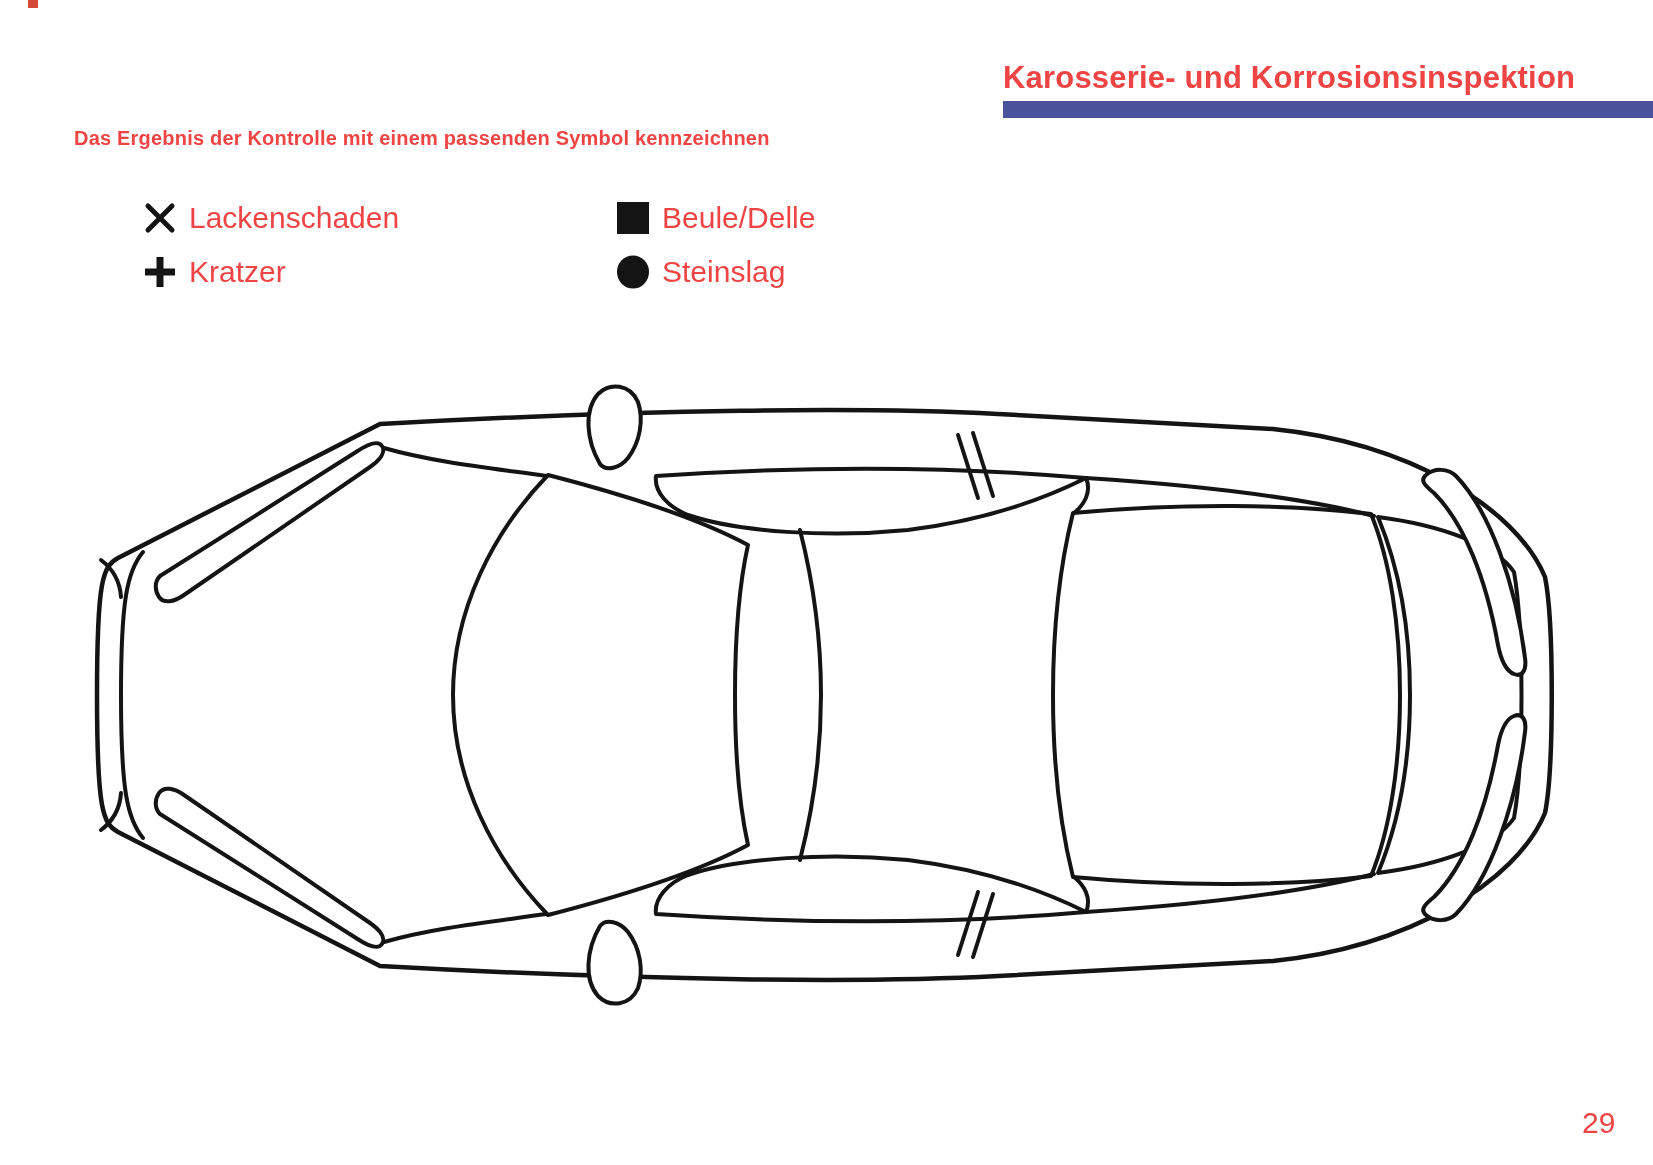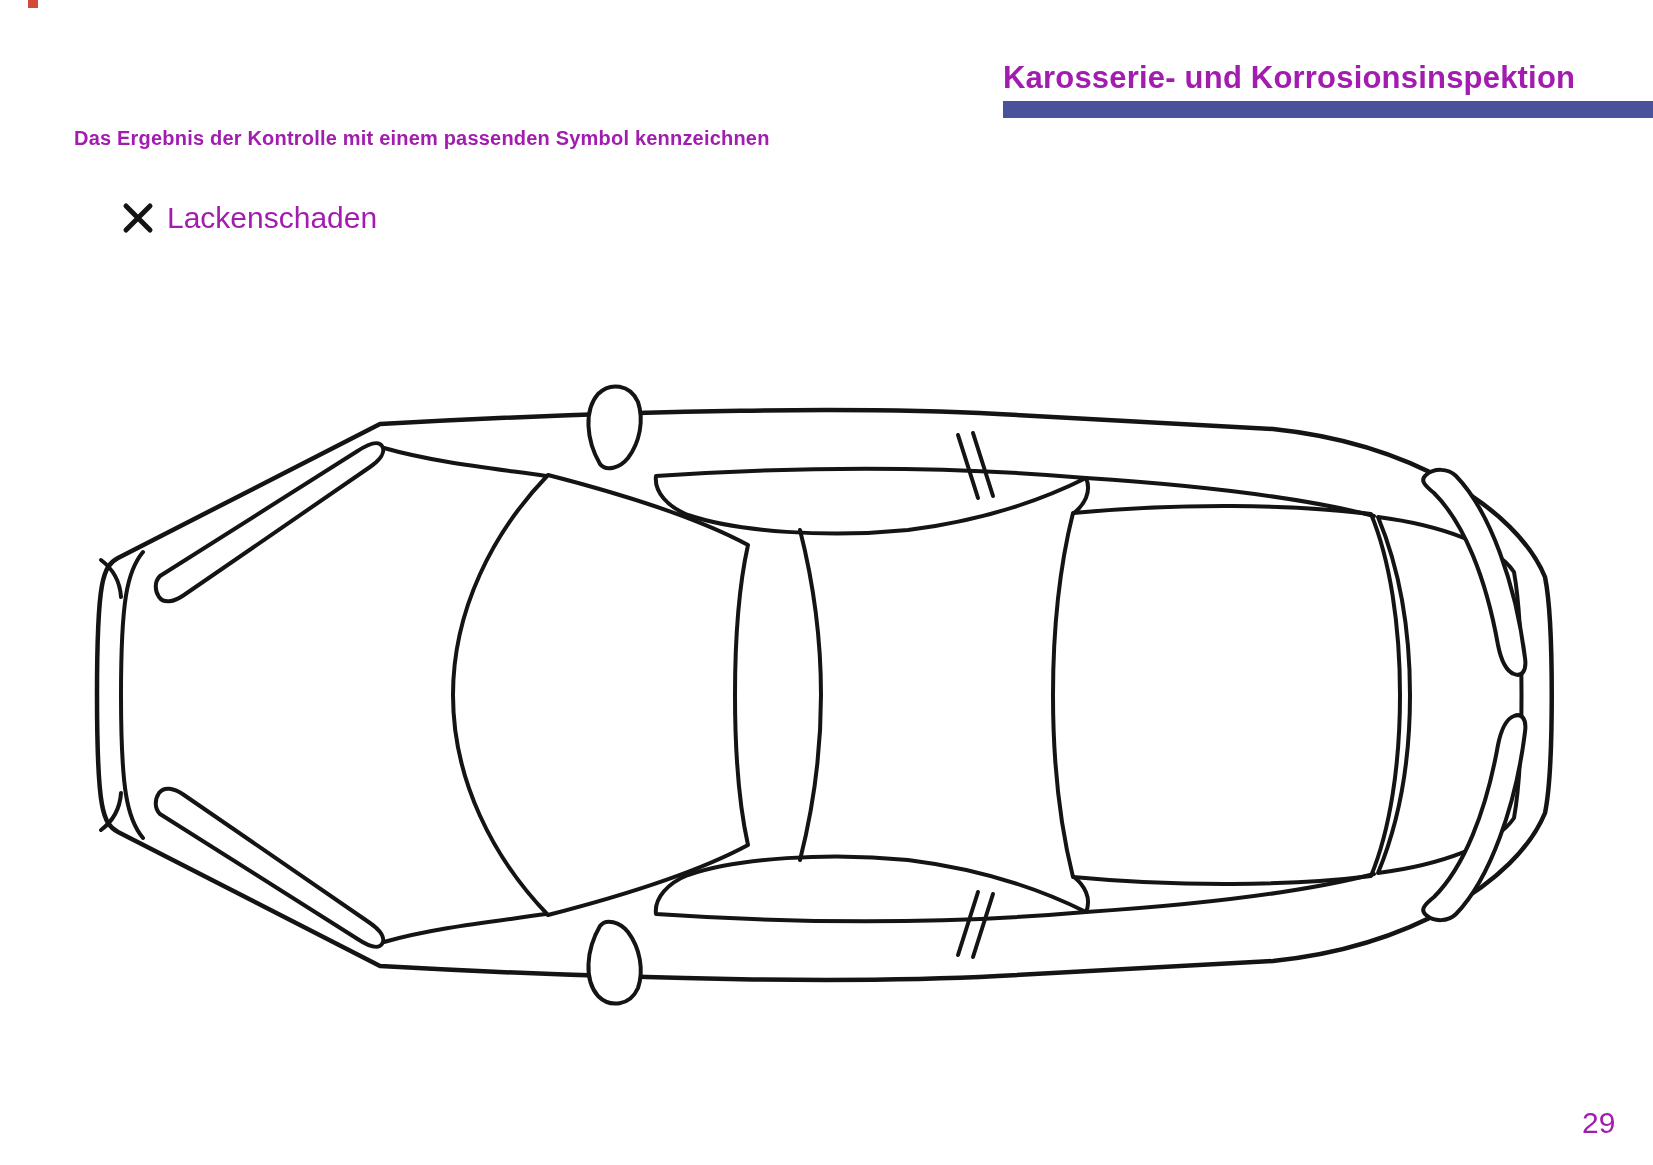--- a/index.html
+++ b/index.html
@@ -1,35 +1,35 @@
 <!DOCTYPE html>
 <html><head>
 <meta charset="utf-8">
 <style>
   html,body { margin:0; padding:0; background:#9a9a9a; }
   .page {
     position:relative; width:1653px; height:1165px; margin:0 auto;
     background:#ffffff; overflow:hidden;
-    font-family:"Liberation Sans", sans-serif; color:#a21caf;
+    font-family:"Liberation Sans", sans-serif; color:#ef4444;
   }
   .artifact { position:absolute; left:28px; top:0; width:10px; height:8px; background:#d44a3a; }
 
   .title {
     position:absolute; left:1003px; top:60px;
     font-size:31px; font-weight:700; white-space:nowrap; letter-spacing:0.2px;
   }
   .title-bar { position:absolute; left:1003px; top:101px; width:650px; height:17px; background:#4a529c; }
 
   .subtitle {
     position:absolute; left:74px; top:127px;
     font-size:20px; font-weight:700; white-space:nowrap; letter-spacing:0.2px;
   }
 
   .legend-col { position:absolute; top:201px; }
-  .col1 { left:121px; }
+  .col1 { left:143px; }
   .col2 { left:616px; }
   .legend-row { display:flex; align-items:center; height:34px; margin-bottom:20px; }
   .sym { flex:0 0 46px; width:46px; display:flex; align-items:center; }
   .legend-label { font-size:30px; white-space:nowrap; }
 
   .car { position:absolute; left:88px; top:380px; }
   .car path { vector-effect:non-scaling-stroke; }
 
   .pageno { position:absolute; left:1582px; top:1106px; font-size:30px; }
 </style>
@@ -47,22 +47,48 @@
 
   <div class="legend-col col1">
     <div class="legend-row">
       <span class="sym">
         <svg width="34" height="34" viewBox="0 0 34 34">
             <path d="M5,5 L29,29 M29,5 L5,29" stroke="#141414" stroke-width="5" stroke-linecap="round" fill="none"></path>
           </svg>
       </span>
       <span class="legend-label">Lackenschaden</span>
     </div>
+    <div class="legend-row">
+      <span class="sym">
+        <svg width="34" height="34" viewBox="0 0 34 34">
+            <path d="M17,2 V32 M2,17 H32" stroke="#141414" stroke-width="7" fill="none"></path>
+          </svg>
+      </span>
+      <span class="legend-label">Kratzer</span>
+    </div>
   </div>
 
+  <div class="legend-col col2">
+    <div class="legend-row">
+      <span class="sym">
+        <svg width="34" height="34" viewBox="0 0 34 34">
+            <rect x="1" y="1" width="32" height="32" fill="#141414"></rect>
+          </svg>
+      </span>
+      <span class="legend-label">Beule/Delle</span>
+    </div>
+    <div class="legend-row">
+      <span class="sym">
+        <svg width="34" height="34" viewBox="0 0 34 34">
+            <ellipse cx="17" cy="17" rx="16" ry="16.5" fill="#141414"></ellipse>
+          </svg>
+      </span>
+      <span class="legend-label">Steinslag</span>
+    </div>
+  </div>
 
   <svg class="car" width="1470" height="630" viewBox="0 0 1470 630">
     <g fill="none" stroke="#141414" stroke-width="4.5" stroke-linejoin="round" stroke-linecap="round">
       <path d="M 292,44
         C 560,29 780,27 910,34 L 1185,49
         C 1320,63 1428,127 1457,197
         C 1466,241 1466,389 1457,433
         C 1428,503 1320,567 1185,581 L 910,596
         C 780,603 560,601 292,586 L 30,452
         C 15,444 9,431 9,315

